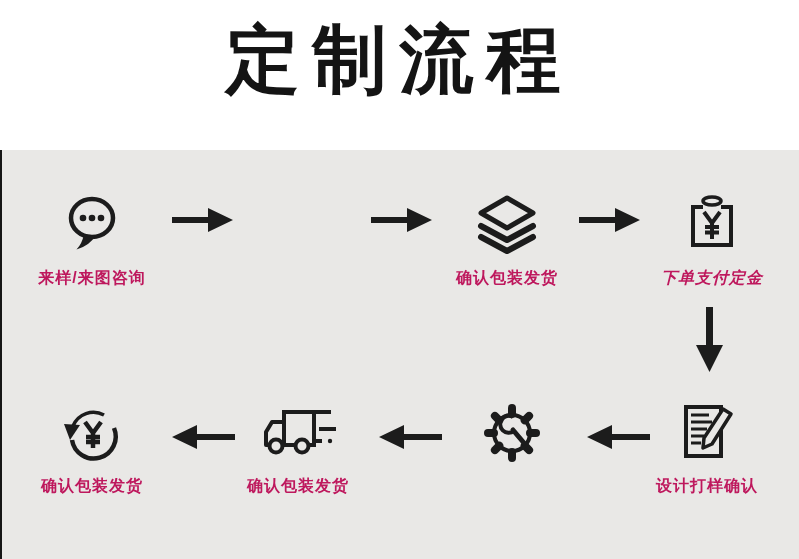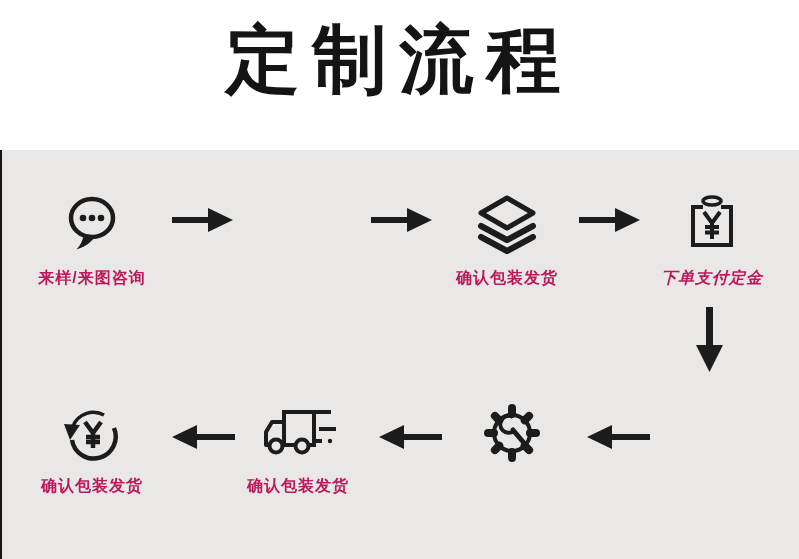--- a/index.html
+++ b/index.html
@@ -157,20 +157,36 @@
             <line x1="14" y1="33" x2="8" y2="33"></line>
             <line x1="19.3" y1="20.3" x2="14.9" y2="15.9"></line>
           </g>
           <circle class="ink-stroke" cx="32" cy="33" r="18" stroke-width="4"></circle>
           <path class="ink-stroke" d="M 33,17 A 8.5 8.5 0 1 0 34,31" stroke-width="4"></path>
           <line class="ink-stroke" x1="33" y1="30" x2="44" y2="43" stroke-width="5" stroke-linecap="round"></line>
         </svg>
       </div>
     </div>
 
+    <div class="step" style="left:620px;top:250px;">
+      <div class="icon-wrap">
+        <svg width="64" height="64" viewBox="0 0 64 64">
+          <rect class="ink-stroke" x="11" y="7" width="35" height="49" stroke-width="4"></rect>
+          <g class="ink-stroke" stroke-width="3">
+            <line x1="16" y1="15" x2="34" y2="15"></line>
+            <line x1="16" y1="22" x2="37" y2="22"></line>
+            <line x1="16" y1="29" x2="32" y2="29"></line>
+            <line x1="16" y1="36" x2="29" y2="36"></line>
+            <line x1="16" y1="43" x2="26" y2="43"></line>
+          </g>
+          <path d="M 48,9 L 56,14 L 37,44 L 28,48 L 29,38 Z" fill="#e9e8e6" stroke="#1c1c1c" stroke-width="3.5" stroke-linejoin="round"></path>
+        </svg>
+      </div>
+      <div class="step-label">设计打样确认</div>
+    </div>
 
     <div class="flow-arrow" style="left:167px;top:267px;">
       <svg width="66" height="40" viewBox="0 0 66 40">
           <polygon class="ink-fill" points="66,17 28,17 28,8 3,20 28,32 28,23 66,23"></polygon>
         </svg>
     </div>
     <div class="flow-arrow" style="left:374px;top:267px;">
       <svg width="66" height="40" viewBox="0 0 66 40">
           <polygon class="ink-fill" points="66,17 28,17 28,8 3,20 28,32 28,23 66,23"></polygon>
         </svg>

